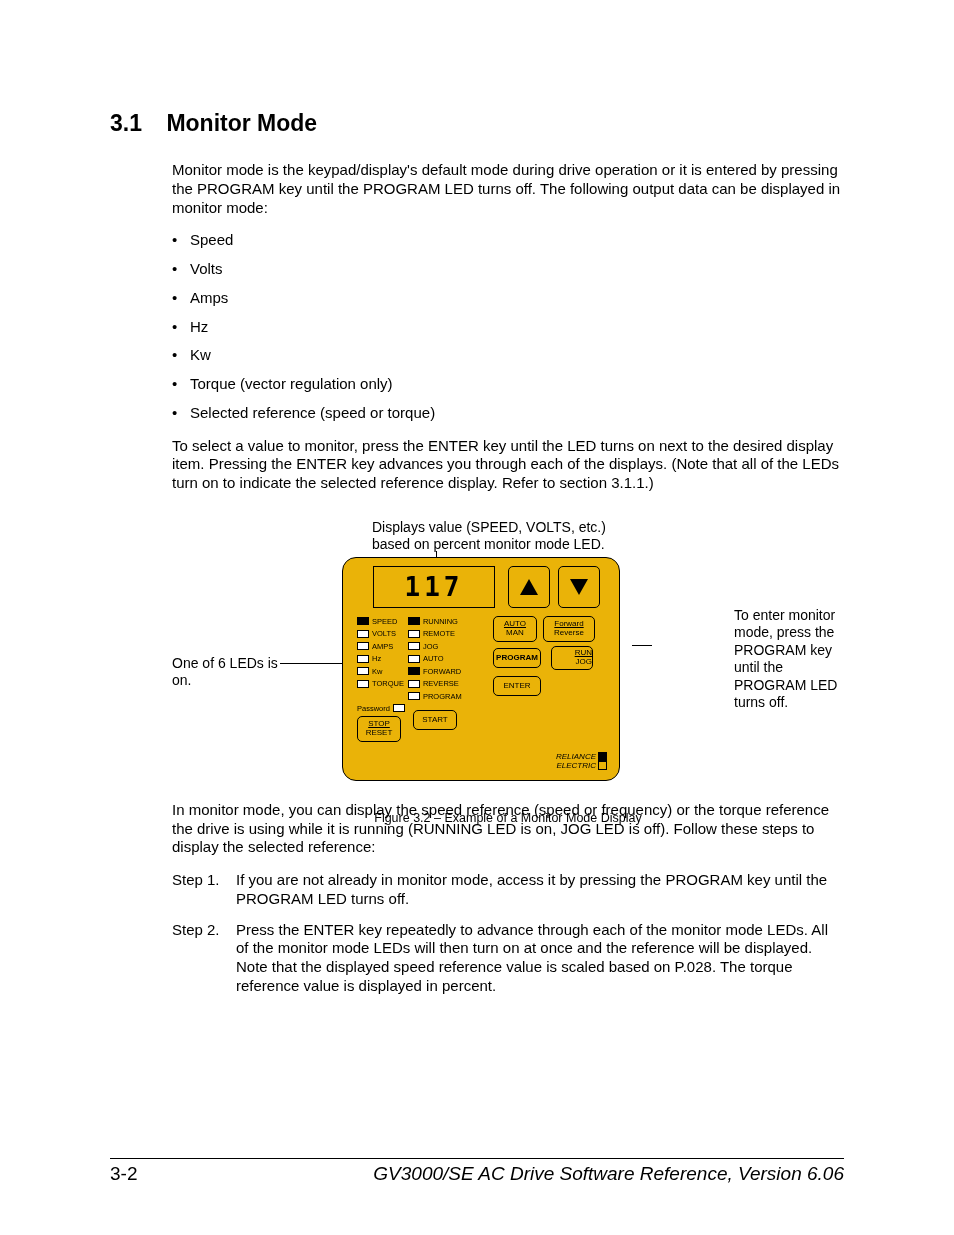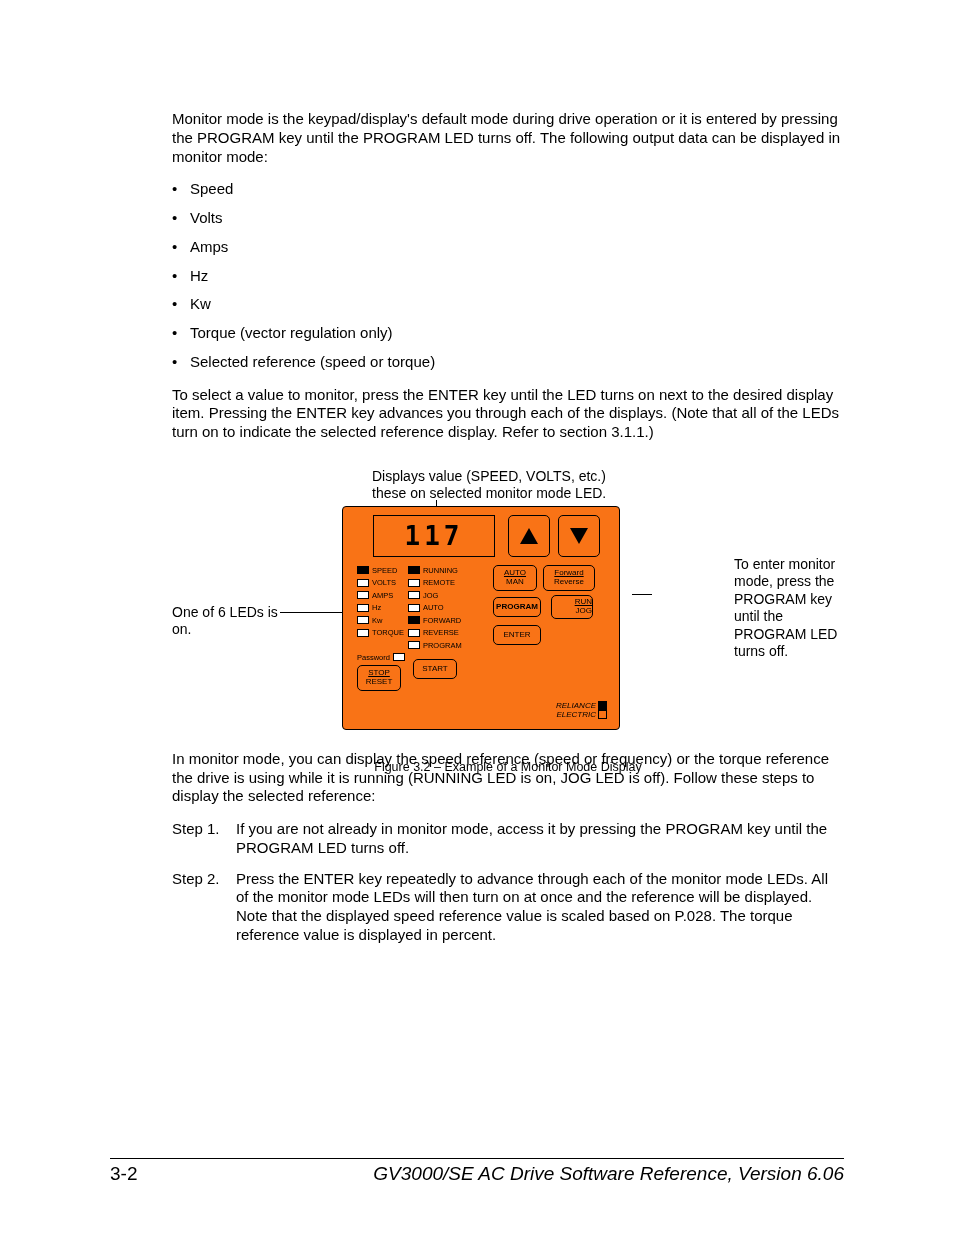--- a/index.html
+++ b/index.html
@@ -64,22 +64,22 @@
     text-align: left;
     width: 270px;
   }
   .panel-outer {
     position: absolute;
     left: 170px;
     top: 46px;
     width: 276px;
     height: 222px;
     border: 1.5px solid #000;
-    border-radius: 4px;
-    background: #f97316;
+    border-radius: 14px;
+    background: #eab308;
   }
   .display {
     position: absolute;
     left: 30px; top: 8px;
     width: 120px; height: 40px;
     border: 1px solid #000;
     display:flex; align-items:center; justify-content:center;
   }
   .seg { font-family: monospace; font-size: 26px; letter-spacing: 4px; font-weight: bold; }
   .tri-btn {
@@ -149,41 +149,45 @@
     display:flex; justify-content:space-between;
     font-size:19px;
   }
   .footer .r { font-style: italic; }
 </style>
 </head>
 <body>
 
 <div class="page">
 
+  <div class="heading1">
+    <span class="num">3.1</span>
+    <span>Monitor Mode</span>
+  </div>
 
   <div class="body-block">
     <div class="para">Monitor mode is the keypad/display's default mode during drive operation or it is entered by pressing the PROGRAM key until the PROGRAM LED turns off. The following output data can be displayed in monitor mode:</div>
 
     <ul class="bullets">
       <li>Speed</li>
       <li>Volts</li>
       <li>Amps</li>
       <li>Hz</li>
       <li>Kw</li>
       <li>Torque (vector regulation only)</li>
       <li>Selected reference (speed or torque)</li>
     </ul>
 
     <div class="para">To select a value to monitor, press the ENTER key until the LED turns on next to the desired display item. Pressing the ENTER key advances you through each of the displays. (Note that all of the LEDs turn on to indicate the selected reference display. Refer to section 3.1.1.)</div>
 
     <div class="figure-area">
 
       <div class="top-note">
         <div>Displays value (SPEED, VOLTS, etc.)</div>
-        <div>these on selected monitor mode LED.</div>
+        <div>based on percent monitor mode LED.</div>
       </div>
       <div class="left-note">One of 6 LEDs is on.</div>
       <div class="right-note">To enter monitor mode, press the PROGRAM key until the PROGRAM LED turns off.</div>
 
       <div class="lead-line" style="left:108px; top:152px; width:72px;"></div>
       <div class="lead-v" style="left:180px; top:108px; height:68px;"></div>
       <div class="lead-line" style="left:180px; top:108px; width:4px;"></div>
       <div class="lead-line" style="left:180px; top:175px; width:4px;"></div>
       <div class="lead-line" style="left:460px; top:134px; width:20px;"></div>
       <div class="lead-v" style="left:264px; top:40px; height:6px;"></div>

